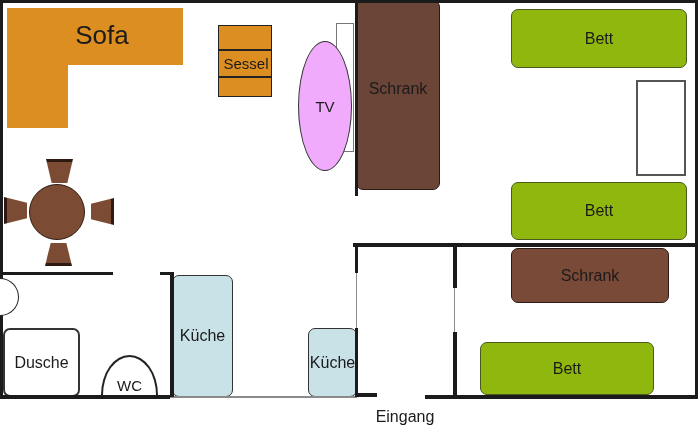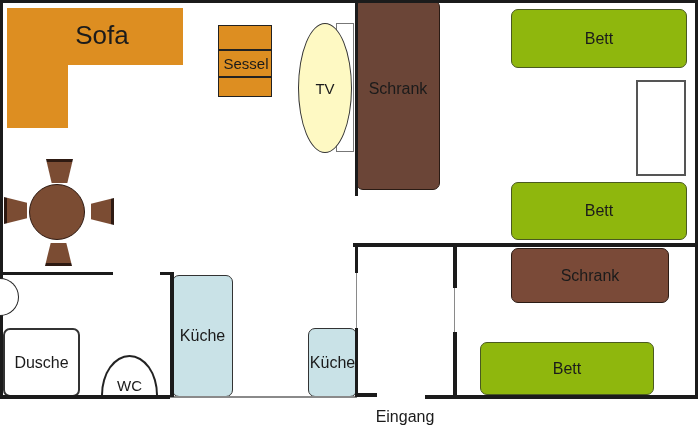--- a/index.html
+++ b/index.html
@@ -17,22 +17,22 @@
   .green{background:var(--green);border:1px solid #4a5a20;z-index:3;}
   .blue{background:var(--blue);border:1px solid #333;z-index:3;align-items:center;}
   .sofa{z-index:2;}
   .sofa-label{left:26px;top:20px;width:152px;height:30px;z-index:10;
       display:flex;align-items:baseline;justify-content:center;gap:7px;}
   .sofa-label .big{font-size:26px;}
   .sofa-label .small{font-size:17px;}
   .sessel{left:218px;top:25px;width:54px;height:72px;border:1.3px solid #222;z-index:3;padding-left:20px;}
   .sessel .line{position:absolute;left:0;width:100%;height:1.5px;background:#222;}
   .tv-board{left:336px;top:23px;width:18px;height:129px;background:#fff;border:1.5px solid #777;z-index:3;}
-  .tv{left:298px;top:23px;width:54px;height:130px;border-radius:50%;
-      background:#fef9c3;border:1.5px solid #333;z-index:4;}
+  .tv{left:298px;top:41px;width:54px;height:130px;border-radius:50%;
+      background:#f0abfc;border:1.5px solid #333;z-index:4;}
   .wardrobe-top{left:356px;top:0;width:84px;height:190px;background:var(--wardrobe-dark);
       border:1px solid #2a1b14;z-index:3;}
   .wardrobe-bottom{left:511px;top:248px;width:158px;height:55px;background:var(--wardrobe-light);
       border:1px solid #2a1b14;z-index:3;}
   .side-table{left:636px;top:80px;width:50px;height:96px;background:#fff;border:2px solid #555;z-index:3;}
   .shower{left:3px;top:328px;width:77px;height:69px;background:#fff;border:2px solid #333;z-index:3;}
   .toilet{left:101px;top:355px;width:57px;height:42px;background:#fff;border:2px solid #222;border-bottom:none;
       border-radius:50% 50% 0 0 / 95% 95% 0 0;z-index:3;
       display:flex;align-items:flex-end;justify-content:center;padding-bottom:3px;font-size:15px;}
   .sink{left:0;top:278px;width:19px;height:38px;background:#fff;border:1.6px solid #222;border-left:none;

